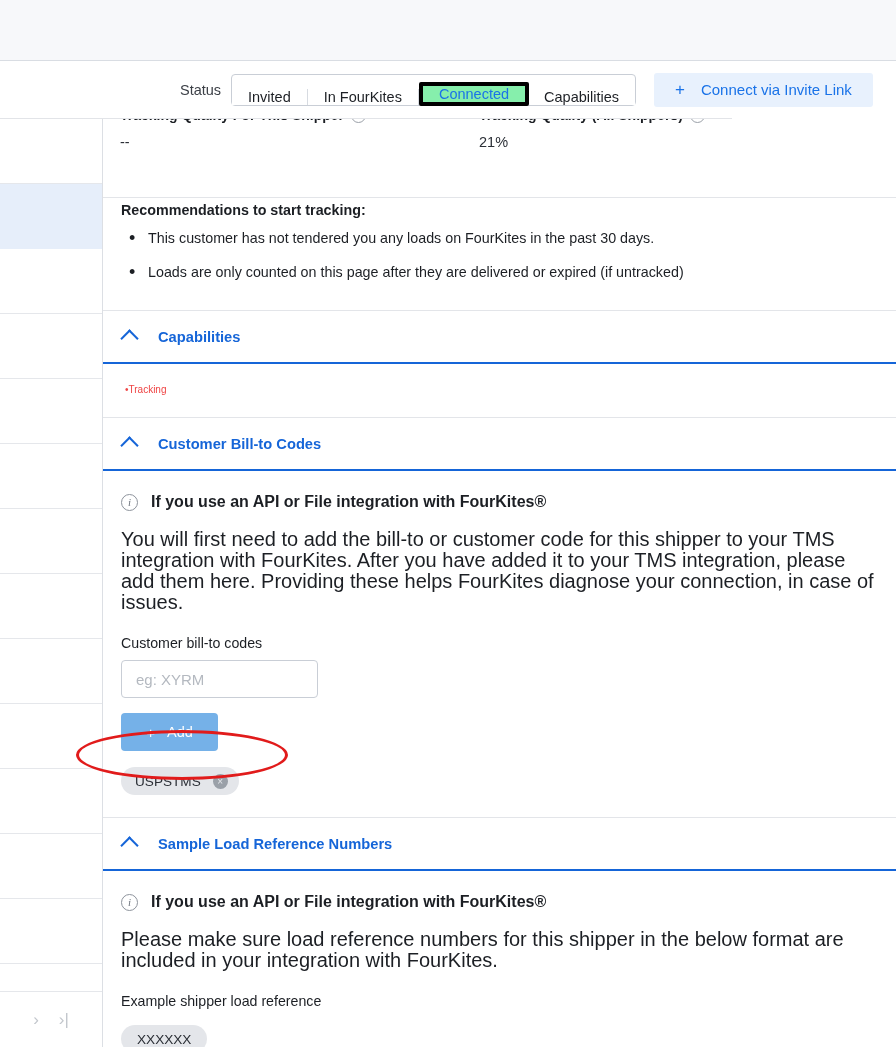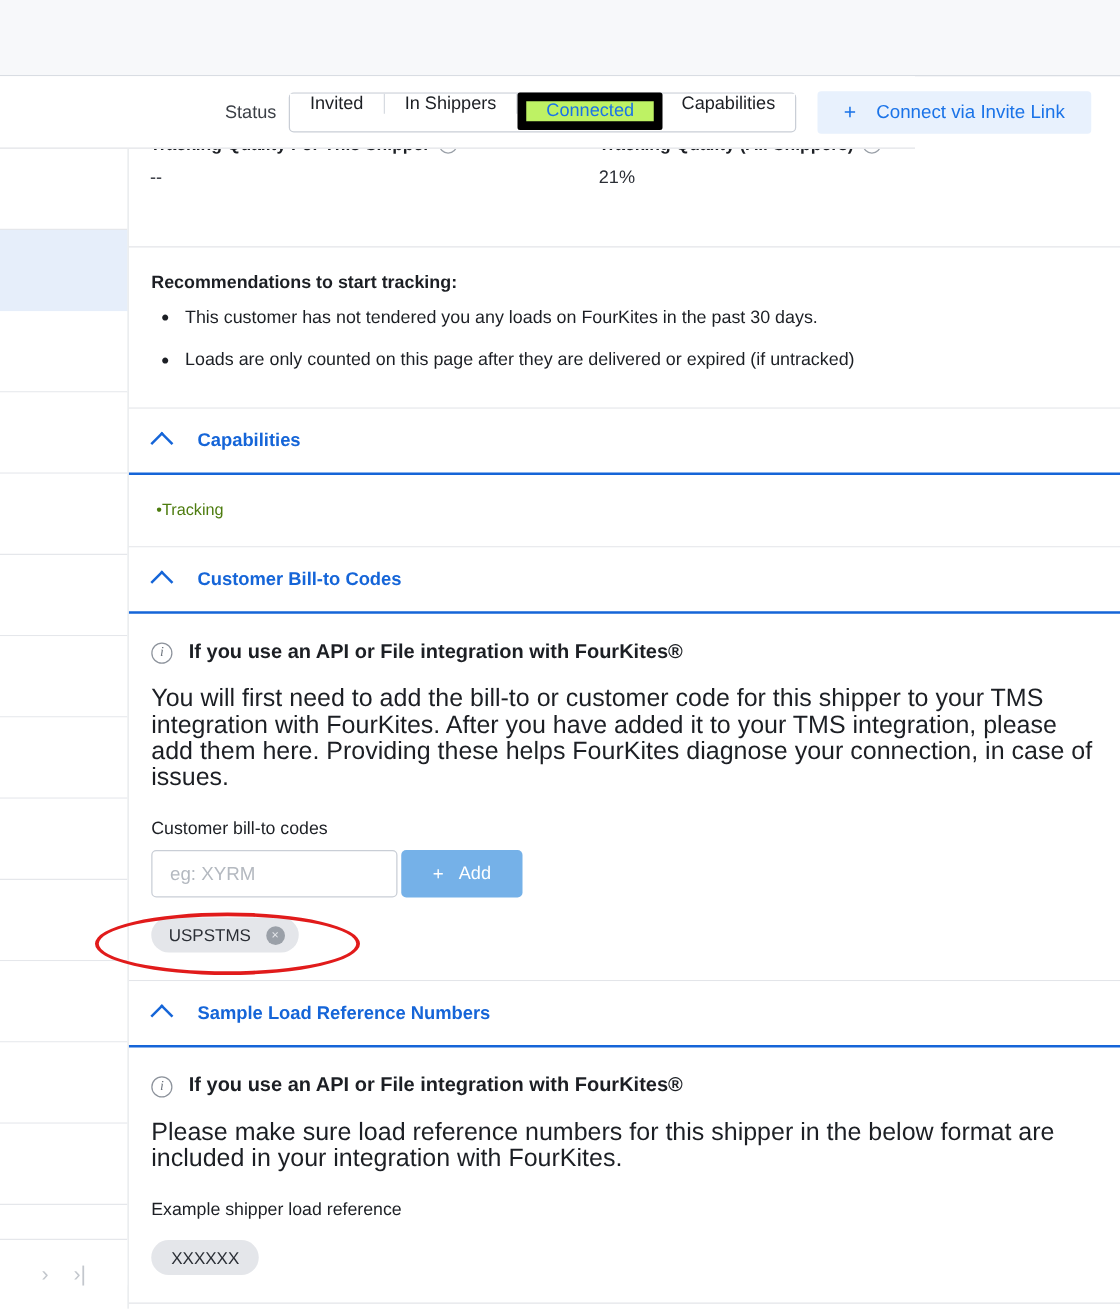--- a/index.html
+++ b/index.html
@@ -33,42 +33,42 @@
     z-index: 30;
   }
   .status-label {
     position: absolute; left: 180px; top: 50%;
     transform: translateY(-50%);
     font-size: 14.5px; color: #3b3f46;
   }
   .seg-group {
     position: absolute; left: 231px; top: 50%;
     transform: translateY(-50%);
-    display: flex; align-items: flex-start;
+    display: flex; align-items: flex-end;
     border: 1px solid #c9ced6;
     border-radius: 4px;
     height: 32px;
     background: #fff;
     overflow: visible;
   }
   .seg {
     display: flex; align-items: center; justify-content: center;
     padding: 0 16px;
     font-size: 14.5px;
     color: #1c1f24;
     background: #fff;
     border-right: 1px solid #d7dbe1;
     cursor: pointer;
     white-space: nowrap;
   }
   .seg:last-child { border-right: none; }
   .seg.active {
     color: #1a73e8;
-    background: #bef264;
-    border: 7px solid #000000;
+    background: #86efac;
+    border: 4px solid #000000;
     border-radius: 2px;
     margin: -1px -1px -1px 0;
     position: relative; z-index: 2;
   }
   .invite-btn {
     position: absolute; left: 654px; top: 50%;
     transform: translateY(-50%);
     height: 34px;
     display: flex; align-items: center; gap: 16px;
     padding: 0 21px 0 21px;
@@ -176,40 +176,40 @@
     font-size: 14.7px; color: #1565d8; font-weight: bold;
   }
 
   .section-body {
     padding: 0 18px;
     border-bottom: 1px solid #e3e5e9;
   }
 
   
   .rec-intro {
-    padding-top: 20px;
+    padding-top: 4px;
     font-size: 14.3px; font-weight: bold; color: #1c1f24;
   }
   ul.rec-list { list-style: none; padding: 0; margin: 12px 0 0 0; }
   ul.rec-list li {
     position: relative;
     padding-left: 27px;
     font-size: 14.3px; color: #1c1f24;
     margin-bottom: 18px;
   }
   ul.rec-list li::before {
     content: "\2022";
     position: absolute; left: 8px; top: -2px;
     font-size: 18px; color: #1c1f24;
   }
   .rec-pad { height: 12px; }
 
   
   .cap-body { padding: 20px 18px 22px 22px; border-bottom: 1px solid #e3e5e9; }
-  .cap-item { font-size: 13px; color: #4d7c0f; }
+  .cap-item { font-size: 10px; color: #ef4444; }
   .cap-item::before { content: "\2022 "; }
 
   
   .api-head {
     display: flex; align-items: center; gap: 13px;
     padding-top: 22px;
   }
   .api-head-text { font-size: 16px; font-weight: bold; color: #1c1f24; }
   .info-circle.big {
     width: 17px; height: 17px; font-size: 11px;
@@ -220,21 +220,21 @@
     font-size: 20px; line-height: 21px; color: #1c1f24;
     max-width: 775px;
   }
 
   .field-label {
     margin-top: 22px;
     font-size: 14.2px; color: #1c1f24;
   }
   .field-row {
     margin-top: 9px;
-    display: flex; align-items: flex-start; gap: 3px;
+    display: flex; align-items: flex-start; gap: 15px; flex-direction: column;
   }
   .text-input {
     width: 197px; height: 38px;
     border: 1px solid #c9ced6;
     border-radius: 4px;
     padding: 0 14px;
     font-size: 15px;
     color: #1c1f24;
     font-family: "Liberation Sans", sans-serif;
     background: #fff;
@@ -289,21 +289,21 @@
 
 <div class="app">
 
   <div class="top-strip"></div>
 
   <div class="toolbar">
     <span class="status-label">Status</span>
 
     <div class="seg-group">
       <div class="seg">Invited</div>
-      <div class="seg">In Shippers</div>
+      <div class="seg">In FourKites</div>
       <div class="seg active">Connected</div>
       <div class="seg">Capabilities</div>
     </div>
 
     <button class="invite-btn">
       <span class="invite-plus">+</span>
       <span>Connect via Invite Link</span>
     </button>
   </div>
 

